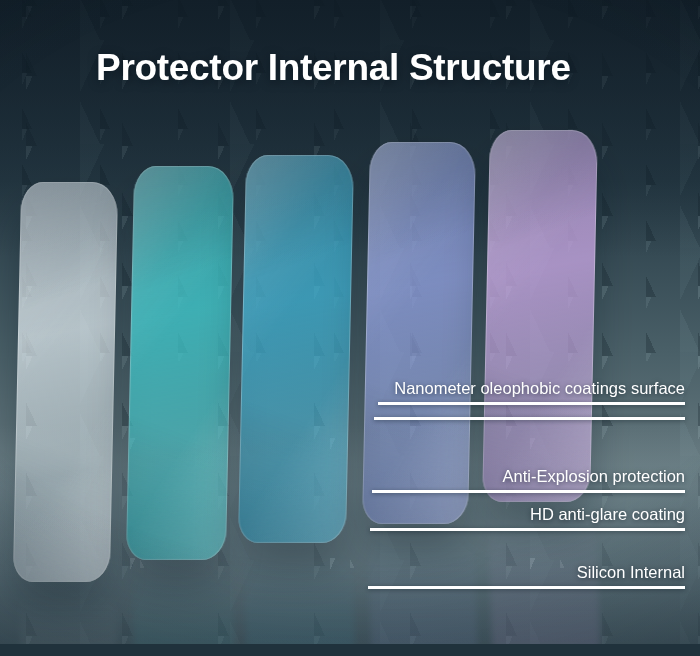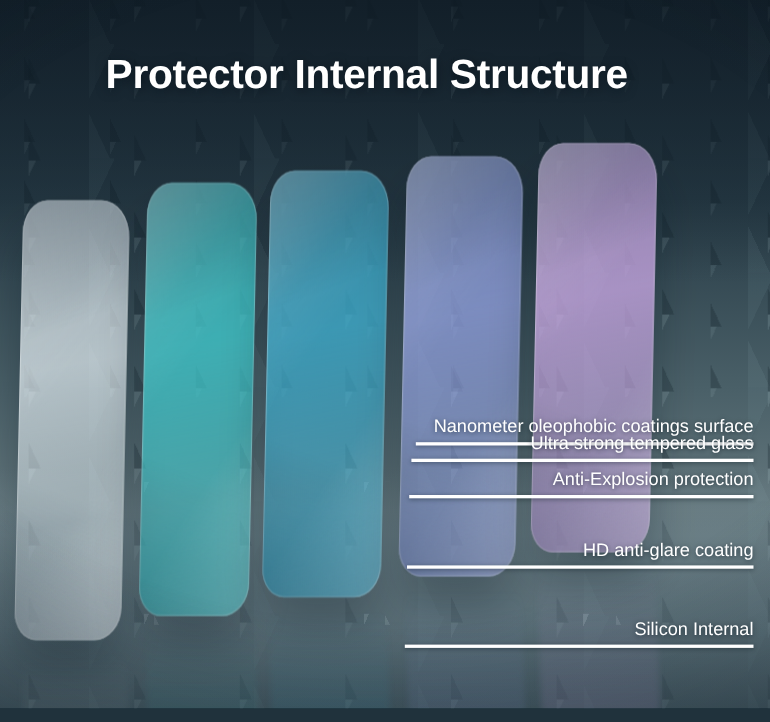--- a/index.html
+++ b/index.html
@@ -184,28 +184,27 @@
   <div class="vignette"></div>
 
   <div class="title">Protector Internal Structure</div>
 
   <div class="callouts" id="callouts">
       <div class="callout" style="top: 331px; height: 33px; width: 307px; margin-top: 41px;">
         <div class="ctext">Nanometer oleophobic coatings surface</div>
         <div class="cline" style="width: 307px; background: rgb(255, 255, 255);"></div>
       </div>
       <div class="callout" style="top: 387px; height: 33px; width: 311px;">
-        <div class="ctext">Ultra strong tempered glass</div>
         <div class="cline" style="width: 311px; background: rgb(255, 255, 255);"></div>
       </div>
-      <div class="callout" style="top: 420px; height: 33px; width: 313px;">
+      <div class="callout" style="top: 460px; height: 33px; width: 313px;">
         <div class="ctext">Anti-Explosion protection</div>
         <div class="cline" style="width: 313px; background: rgb(255, 255, 255);"></div>
       </div>
-      <div class="callout" style="top: 484px; height: 33px; width: 315px;">
+      <div class="callout" style="top: 498px; height: 33px; width: 315px;">
         <div class="ctext">HD anti-glare coating</div>
         <div class="cline" style="width: 315px; background: rgb(255, 255, 255);"></div>
       </div>
       <div class="callout" style="top: 556px; height: 33px; width: 317px;">
         <div class="ctext">Silicon Internal</div>
         <div class="cline" style="width: 317px; background: rgb(255, 255, 255);"></div>
       </div>
     </div>
 
 </div>

